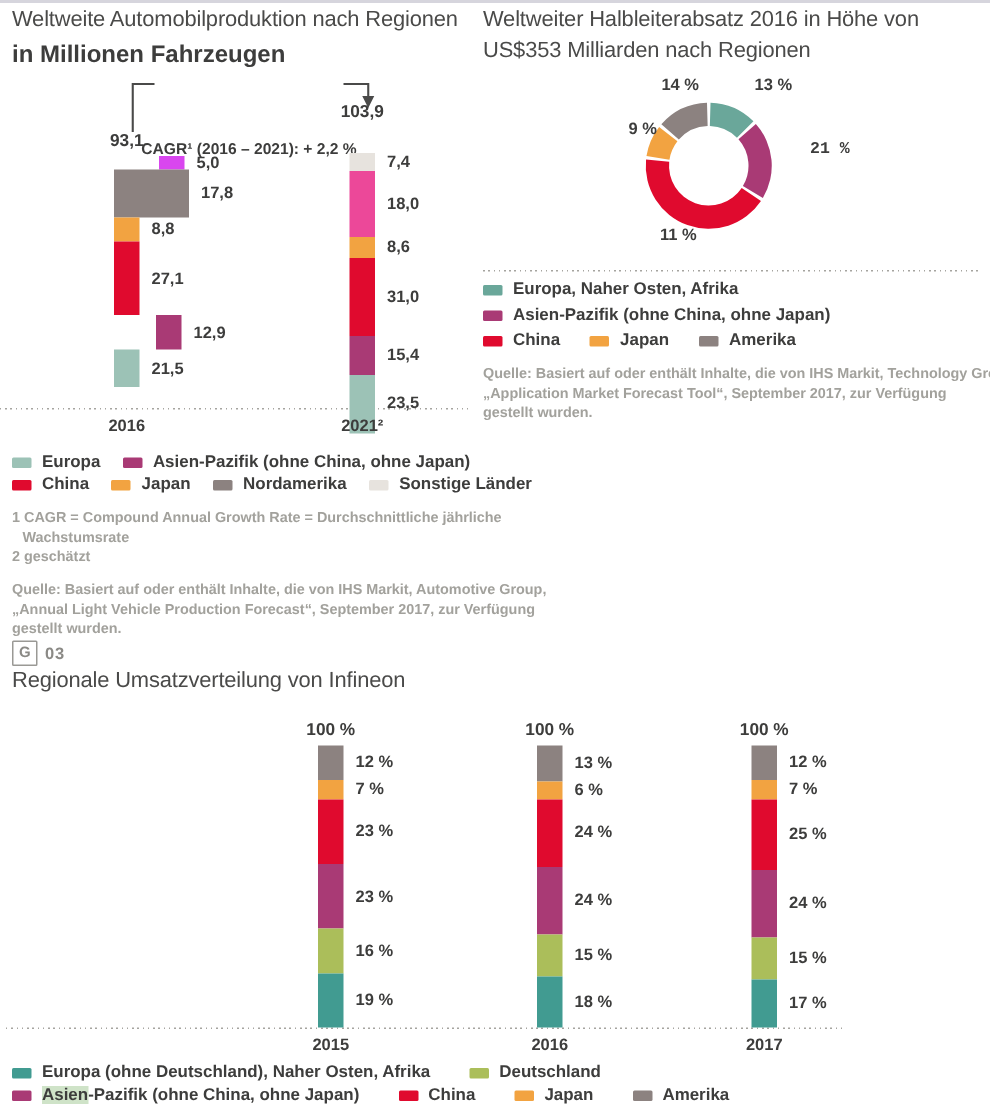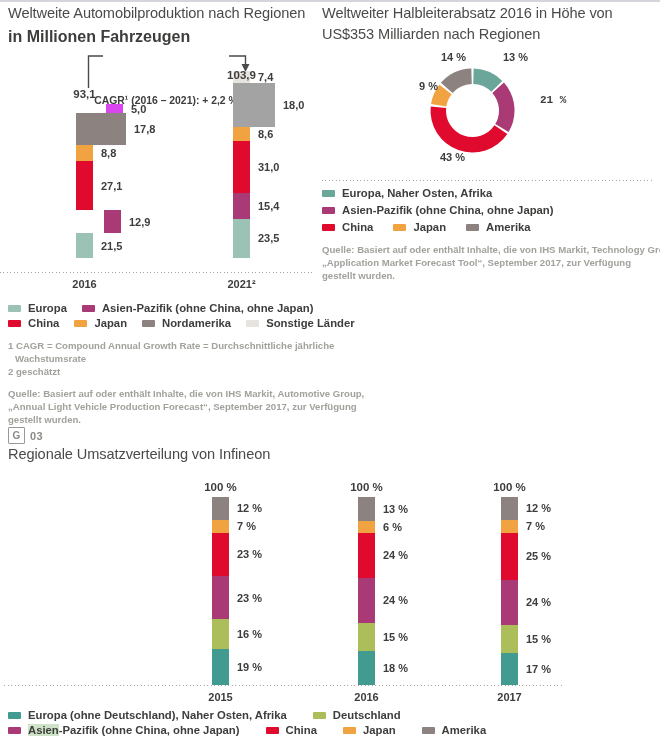--- a/index.html
+++ b/index.html
@@ -71,25 +71,25 @@
           </div>
           <div class="seg" style="height: 23.22px; background: rgb(169, 58, 117); margin-left: 28px;">
             <span class="seg-label">12,9</span>
           </div>
           <div class="seg" style="height: 25px; background: rgb(156, 194, 182);">
             <span class="seg-label">21,5</span>
           </div>
         </div>
         <div class="bar-total" style="left: 84.5px; top: 44.42px;">93,1</div>
         <div class="bar-year" style="left: 84.5px; top: 234px;">2016</div>
-        <div class="bar" style="left: 233px; width: 17px; top: 27px; height: 187.02px;">
+        <div class="bar" style="left: 233px; width: 17px; top: 58px; height: 187.02px;">
           <div class="seg" style="height: 13.32px; background: rgb(231, 227, 222);">
             <span class="seg-label">7,4</span>
           </div>
-          <div class="seg" style="height: 47px; background: #a3a3a3; padding-left: 25px;">
+          <div class="seg" style="height: 47px; background: #ec4899;">
             <span class="seg-label">18,0</span>
           </div>
           <div class="seg" style="height: 15.48px; background: rgb(242, 163, 65);">
             <span class="seg-label">8,6</span>
           </div>
           <div class="seg" style="height: 55.8px; background: rgb(224, 10, 46);">
             <span class="seg-label">31,0</span>
           </div>
           <div class="seg" style="height: 27.72px; background: rgb(169, 58, 117);">
             <span class="seg-label">15,4</span>
@@ -295,16 +295,16 @@
           </span>
           <span class="legend-item">
             <span class="swatch" style="background: rgb(140, 130, 128);"></span>
             <span class="legend-text">Amerika</span>
           </span>
         </div>
       </div>
   </section>
 <div class="donut-label" style="left: 503px; top: 51px;">13 %</div>
     <div class="donut-label" style="left: 540px; top: 94px; font-family: Liberation Mono, monospace;">21 %</div>
-    <div class="donut-label" style="left: 440px; top: 151px;">43 %</div>
+    <div class="donut-label" style="left: 440px; top: 151px;">11 %</div>
     <div class="donut-label" style="left: 410px; top: 80px; width: 28px; text-align: right;">9 %</div>
     <div class="donut-label" style="left: 432px; top: 51px; width: 34px; text-align: right;">14 %</div>
   </div>
 
 </body></html>

